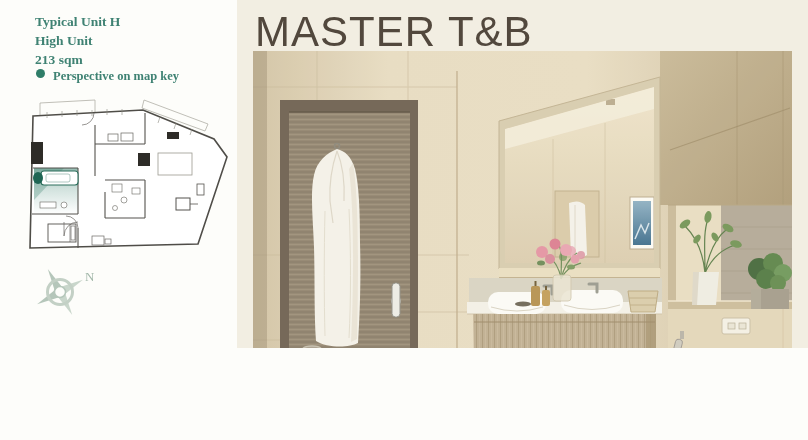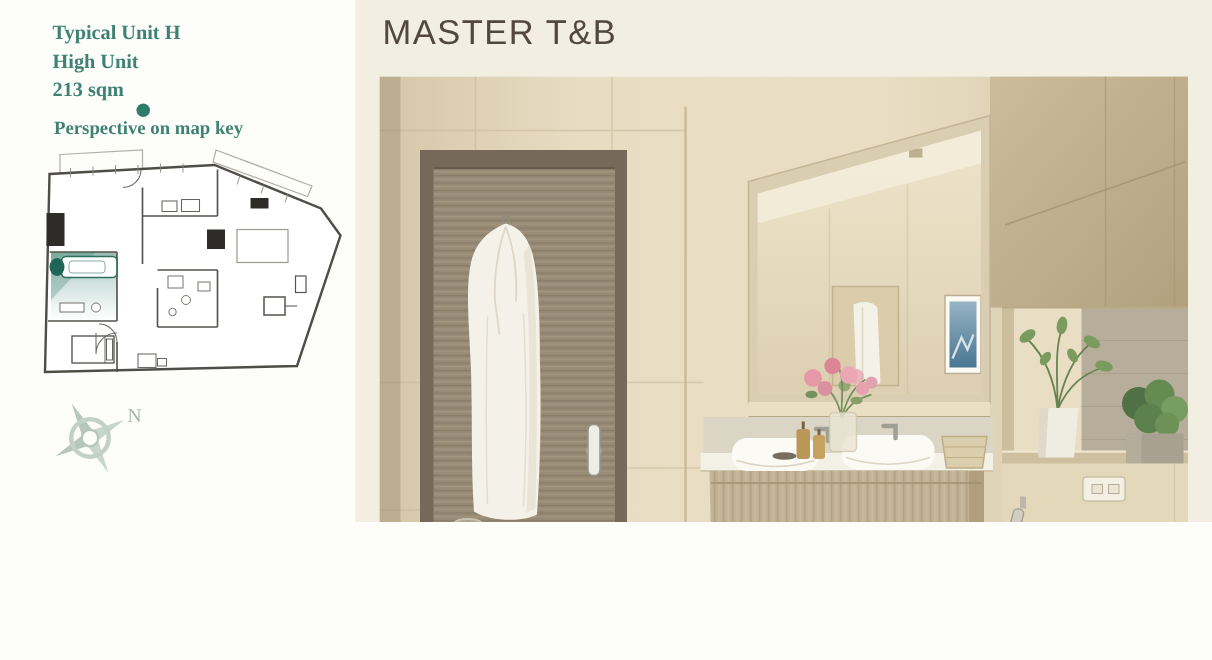--- a/index.html
+++ b/index.html
@@ -1,24 +1,24 @@
 <!DOCTYPE html>
 <html><head>
 <meta charset="utf-8">
 <style>
   html,body{margin:0;padding:0;background:#fdfdfa;}
   .screen{position:relative;width:808px;height:348px;overflow:hidden;
           font-family:"Liberation Sans",sans-serif;background:#fdfdfa;}
   .panel-right{position:absolute;left:237px;top:0;width:571px;height:440px;background:#f2eee2;}
-  .page-title{position:absolute;left:255px;top:8px;font-size:23px;font-weight:400;
+  .page-title{position:absolute;left:255px;top:8px;font-size:42px;font-weight:400;
               letter-spacing:1px;color:#52483d;font-family:"Liberation Sans",sans-serif;}
   .unit-info{position:absolute;left:35px;top:12px;color:#3f8273;
              font-family:"Liberation Serif",serif;font-weight:bold;
              font-size:13.5px;line-height:19px;}
-  .legend-row{position:absolute;left:36px;top:69px;display:flex;align-items:center;flex-direction:column;}
+  .legend-row{position:absolute;left:36px;top:69px;display:flex;}
   .legend-dot{width:9px;height:9px;border-radius:50%;background:#2f7d68;margin-right:8px;}
   .legend-label{color:#3f8273;font-family:"Liberation Serif",serif;font-weight:bold;font-size:12.5px;}
   .plan-svg{position:absolute;left:12px;top:96px;}
   .compass-svg{position:absolute;left:28px;top:262px;}
   .photo-svg{position:absolute;left:253px;top:51px;}
 </style>
 </head>
 <body>
 
 <div class="screen">

